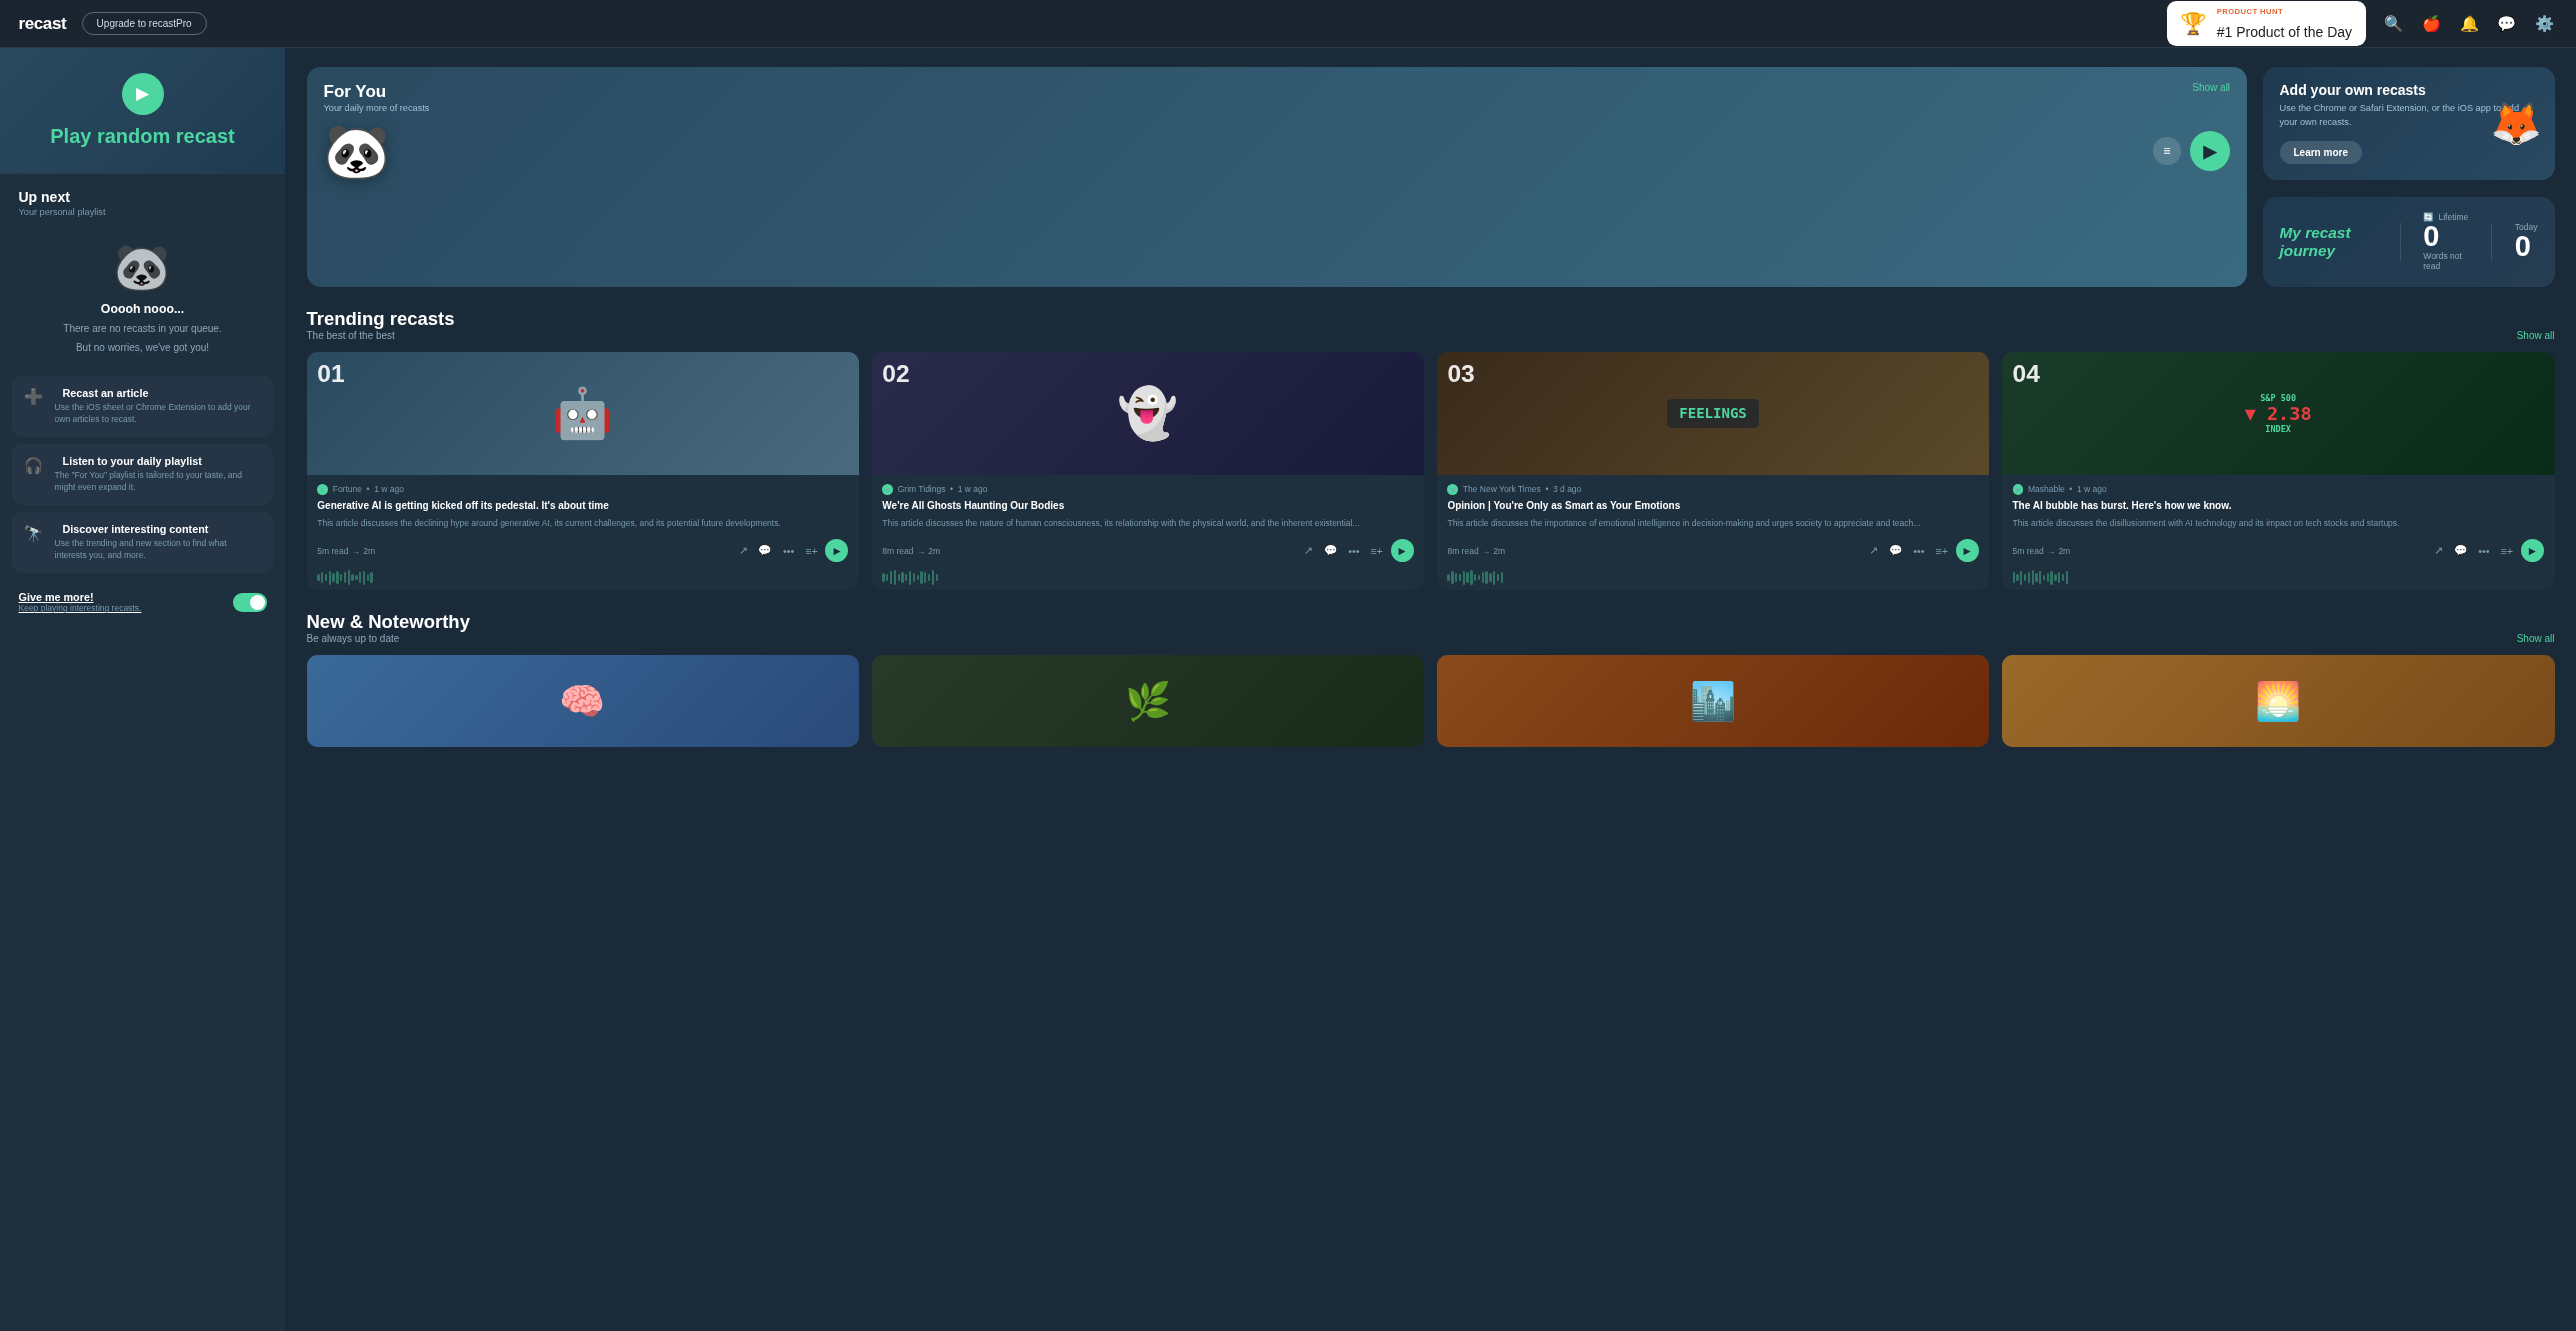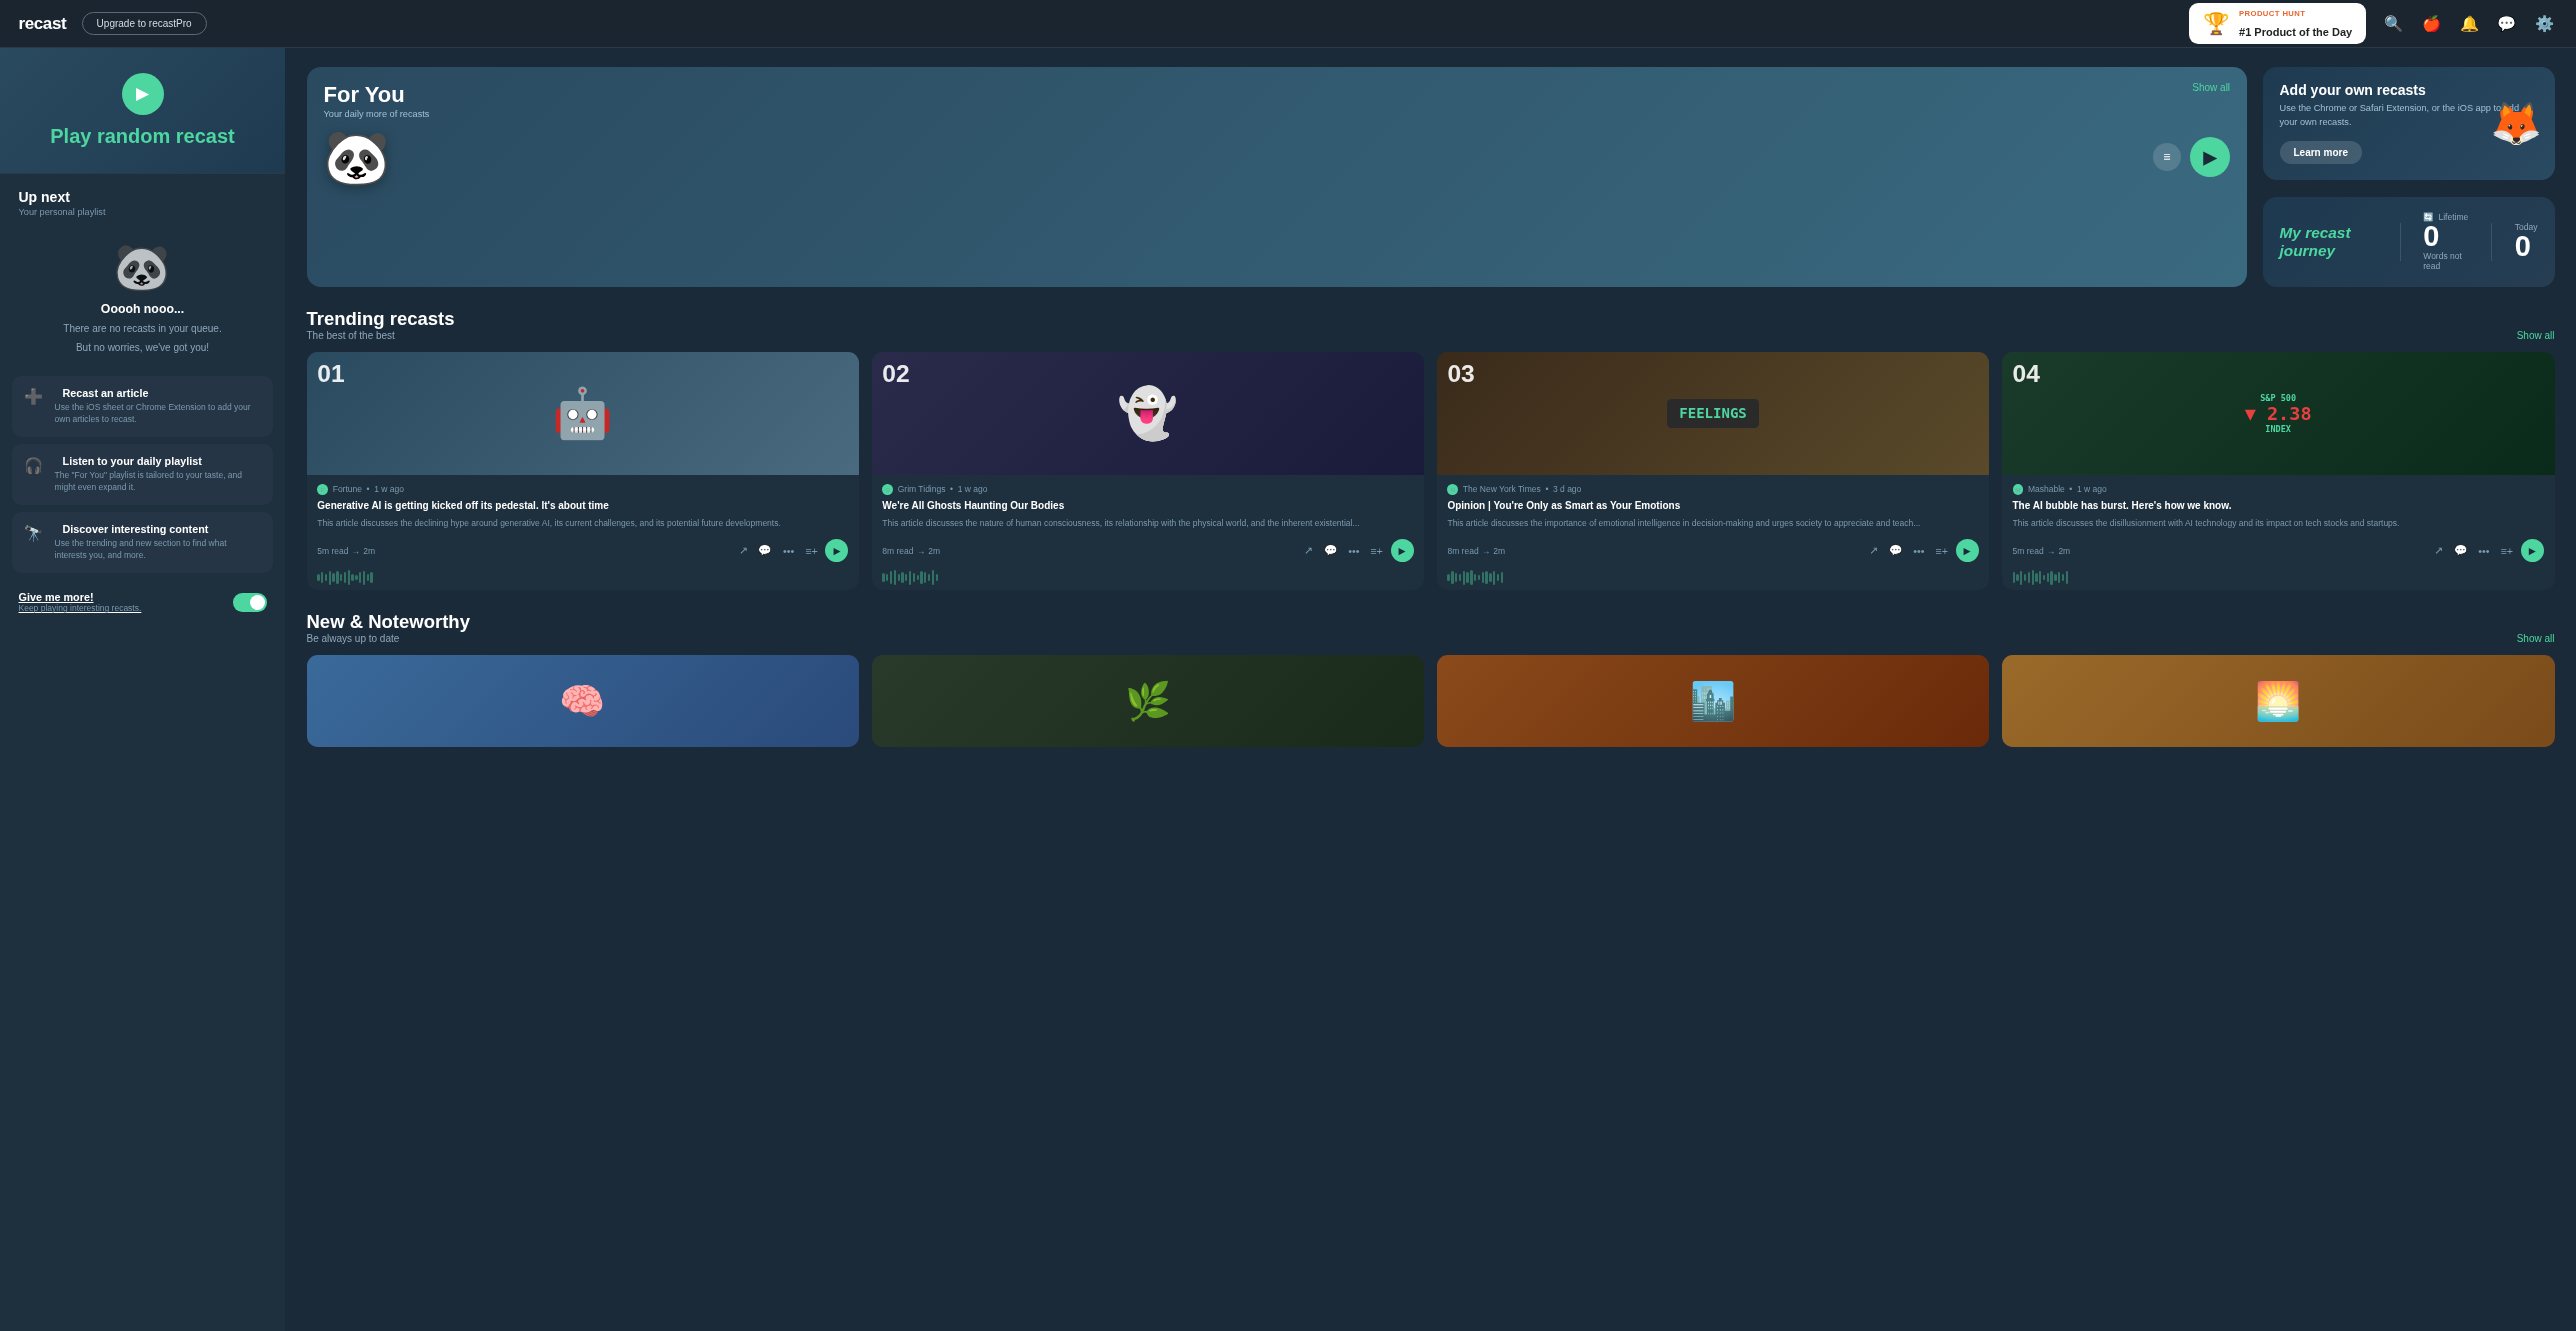--- a/index.html
+++ b/index.html
@@ -57,22 +57,22 @@
       display: flex;
       flex-direction: column;
     }
     .ph-label {
       font-size: 7.7px;
       font-weight: 700;
       color: #e86630;
       letter-spacing: 0.4px;
     }
     .ph-title {
-      font-size: 11px;
-      font-weight: 700;
+      font-size: 14px;
+      font-weight: 400;
       color: #222;
       margin-top: 8px;
     }
     .nav-icons {
       display: flex;
       gap: 12.3px;
       align-items: center;
     }
     .nav-icon-btn {
       background: none;
@@ -257,21 +257,21 @@
       position: relative;
       overflow: hidden;
     }
     .section-header {
       display: flex;
       align-items: flex-start;
       justify-content: space-between;
       margin-bottom: 6.2px;
     }
     .section-title {
-      font-size: 22px;
+      font-size: 17px;
       font-weight: 800;
       color: #fff;
     }
     .section-subtitle {
       font-size: 9.2px;
       color: #a0c0d8;
       margin-top: 1.5px;
     }
     .show-all-link {
       font-size: 10px;

